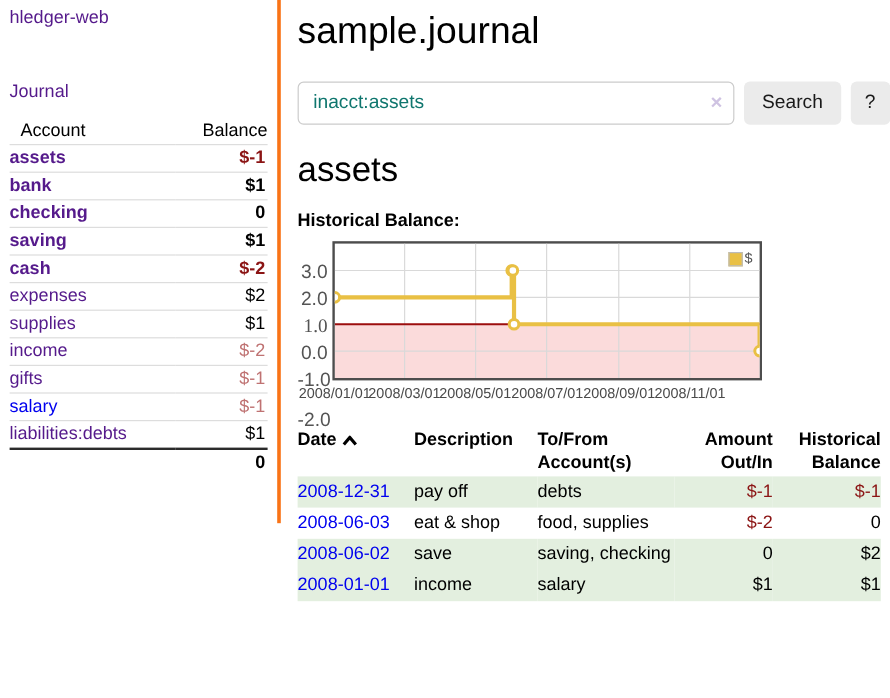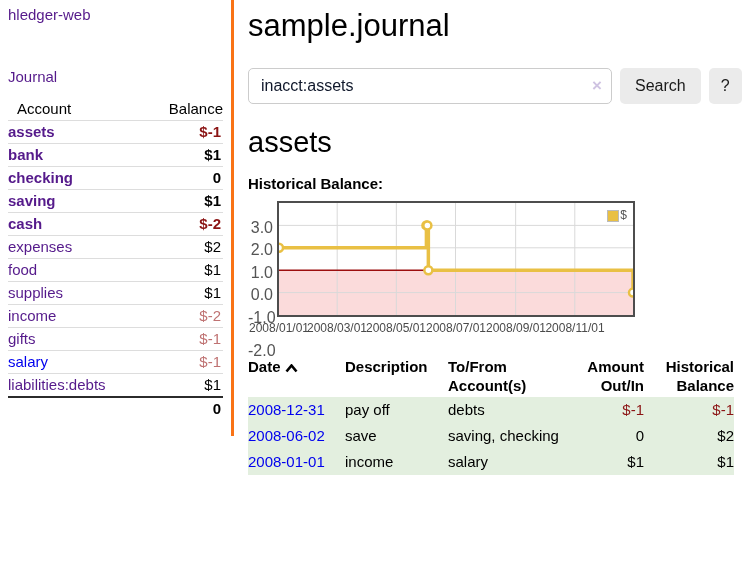--- a/index.html
+++ b/index.html
@@ -30,21 +30,21 @@
   .d3{padding-left:33px;}
   tr.boldrow td, tr.boldrow td a{font-weight:700;}
   table.accounts tfoot td{border-top:2px solid #2b2b2b;font-weight:700;text-align:right;padding-right:2px;}
 
   
   .main{position:absolute;left:248px;top:0;width:486px;}
   h1.page-title{font-size:31px;font-weight:400;margin:8px 0 0 0;line-height:36px;}
   .searchbar{margin-top:24px;display:flex;gap:8px;height:36px;}
   .siw{position:relative;width:364px;flex:none;}
   .siw input{width:100%;height:36px;box-sizing:border-box;border:1px solid #ccc;border-radius:5px;
-    font-size:16px;padding:0 30px 0 12px;color:#0f172a;font-family:inherit;outline:none;}
+    font-size:16px;padding:0 30px 0 12px;color:#0f766e;font-family:inherit;outline:none;}
   .clear-x{position:absolute;right:10px;top:8px;color:#cfc3e2;font-weight:700;font-size:17px;line-height:20px;}
   .btn{height:36px;background:#ebebeb;border:none;border-radius:5px;font-size:16px;
     padding:0 15px;color:#1a1a1a;font-family:inherit;cursor:pointer;}
   .btn.qbtn{padding:0 12px;}
   h2.account-heading{font-size:29px;font-weight:400;margin:21px 0 0 0;line-height:34px;}
   .chart-label{font-size:15px;font-weight:700;margin-top:16px;}
 
   
   .chart{position:relative;width:486px;height:140px;margin-top:9px;}
   .plot{position:absolute;left:29px;top:0;width:354px;height:112px;border:2px solid #4d4d4d;background:#fff;}
@@ -99,24 +99,20 @@
         </tr>
         <tr class="boldrow">
           <td class="acct d2"><a class="plink">cash</a></td>
           <td class="bal neg">$-2</td>
         </tr>
         <tr class="">
           <td class="acct d1"><a class="plink">expenses</a></td>
           <td class="bal ">$2</td>
         </tr>
         <tr class="">
-          <td class="acct d2"><a class="plink">food</a></td>
-          <td class="bal ">$1</td>
-        </tr>
-        <tr class="">
           <td class="acct d2"><a class="plink">supplies</a></td>
           <td class="bal ">$1</td>
         </tr>
         <tr class="">
           <td class="acct d1"><a class="plink">income</a></td>
           <td class="bal negdim">$-2</td>
         </tr>
         <tr class="">
           <td class="acct d2"><a class="plink">gifts</a></td>
           <td class="bal negdim">$-1</td>
@@ -150,21 +146,21 @@
     <button class="btn">Search</button>
     <button class="btn qbtn">?</button>
   </div>
 
   <h2 class="account-heading">assets</h2>
   <div class="chart-label">Historical Balance:</div>
 
   <div class="chart" id="chart">
       <div class="ylab" style="top: -3px;">3.0</div>
       <div class="ylab" style="top: 19px;">2.0</div>
-      <div class="ylab" style="top: 42px;">1.0</div>
+      <div class="ylab" style="top: 42px; font-family: Liberation Serif, serif;">1.0</div>
       <div class="ylab" style="top: 64px;">0.0</div>
       <div class="ylab" style="top: 87px;">-1.0</div>
       <div class="ylab" style="top: 120px;">-2.0</div>
       <div class="plot">
         <svg width="354" height="112">
           <rect x="0" y="67.2" width="354" height="44.8" fill="#fbdbdb"></rect>
           <line x1="58.1917808219178" y1="0" x2="58.1917808219178" y2="112" stroke="#d9d9d9" stroke-width="1"></line>
           <line x1="117.35342465753426" y1="0" x2="117.35342465753426" y2="112" stroke="#d9d9d9" stroke-width="1"></line>
           <line x1="176.5150684931507" y1="0" x2="176.5150684931507" y2="112" stroke="#d9d9d9" stroke-width="1"></line>
           <line x1="236.64657534246575" y1="0" x2="236.64657534246575" y2="112" stroke="#d9d9d9" stroke-width="1"></line>
@@ -219,20 +215,27 @@
         </tr>
       </thead>
     <tbody id="register-body">
         <tr class="hl">
           <td><a class="blink">2008-12-31</a></td>
           <td>pay off</td>
           <td>debts</td>
           <td class="ar neg">$-1</td>
           <td class="ar neg">$-1</td>
         </tr>
+        <tr class="">
+          <td><a class="blink">2008-06-03</a></td>
+          <td>eat &amp; shop</td>
+          <td>food, supplies</td>
+          <td class="ar neg">$-2</td>
+          <td class="ar ">0</td>
+        </tr>
         <tr class="hl">
           <td><a class="blink">2008-06-02</a></td>
           <td>save</td>
           <td>saving, checking</td>
           <td class="ar ">0</td>
           <td class="ar ">$2</td>
         </tr>
         <tr class="hl">
           <td><a class="blink">2008-01-01</a></td>
           <td>income</td>

